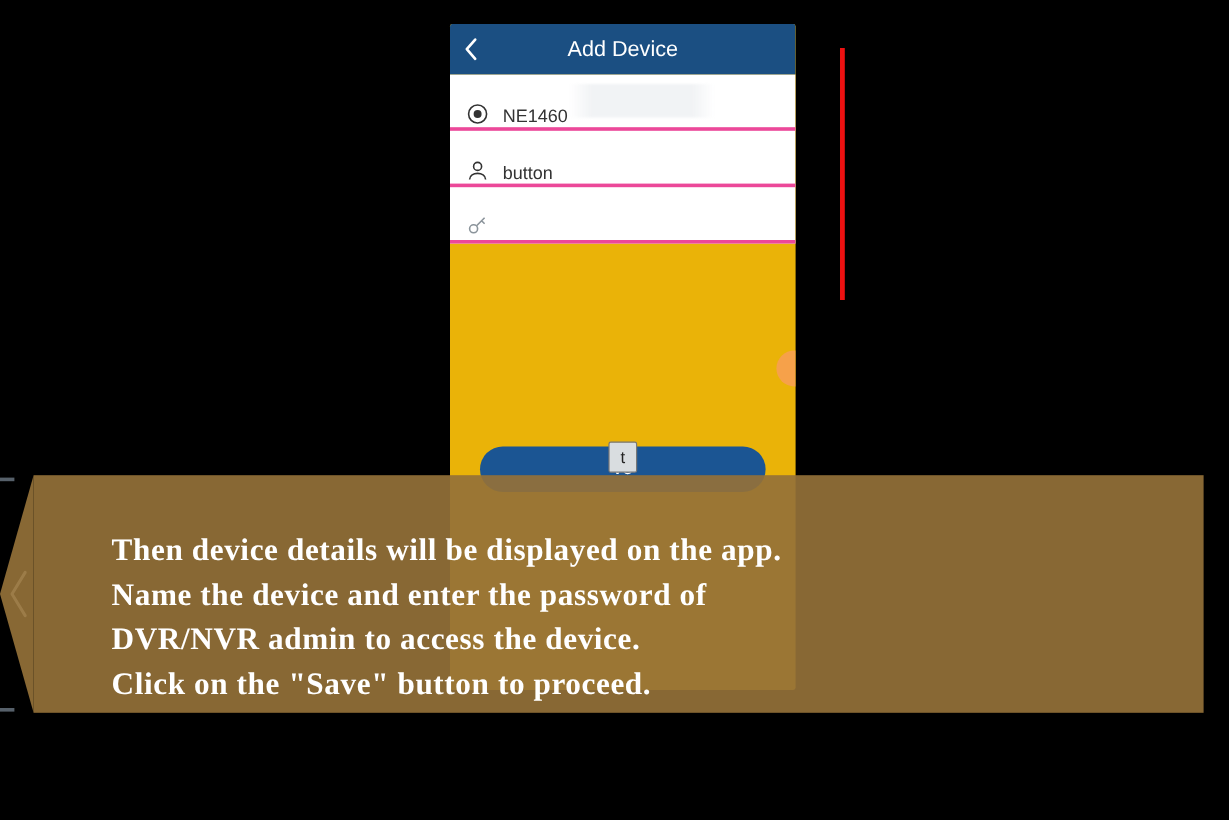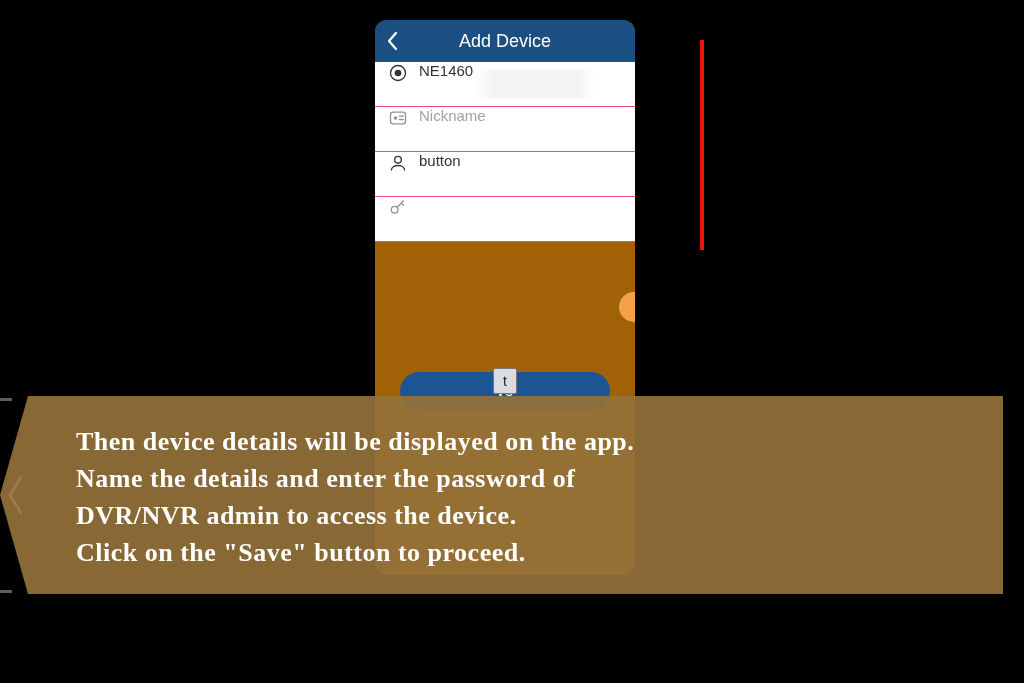--- a/index.html
+++ b/index.html
@@ -1,33 +1,33 @@
 <!DOCTYPE html>
 <html><head>
 <meta charset="utf-8">
 <style>
 html,body{margin:0;padding:0;width:1024px;height:683px;background:#000;font-family:Arial,Helvetica,sans-serif;overflow:hidden;position:relative}
-.phone{position:absolute;left:375px;top:20px;width:260px;height:555px;background:#a16207;border-radius:12px;overflow:hidden;box-shadow:0 0 0 1px rgba(0,0,0,.3)}
+.phone{position:absolute;left:375px;top:20px;width:288px;height:555px;background:#eab308;border-radius:2px;overflow:hidden;box-shadow:0 0 0 1px rgba(0,0,0,.3)}
 .header{height:42px;background:#1b4f82;display:flex;align-items:center;position:relative}
 .back-icon{position:absolute;left:10px;top:50%;transform:translateY(-50%);width:14px;height:22px;display:flex;align-items:center;justify-content:center}
 .back-icon svg{width:12px;height:20px}
 .header-title{color:#fff;font-size:18px;margin:0 auto;font-weight:400}
 .form{background:#fff}
-.row{height:44px;border-bottom:1px solid #ec4899;display:flex;align-items:flex-start;padding:0 12px;position:relative}
+.row{height:44px;border-bottom:3px solid #ec4899;display:flex;align-items:flex-end;padding:0 12px;position:relative}
 .row .ico{width:22px;height:22px;margin-right:10px;display:flex;align-items:center;justify-content:center;flex-shrink:0}
 .row .val{font-size:15px;color:#333;flex:1}
 .row .val.ph{color:#9aa3a9}
 .blur{position:absolute;left:100px;top:8px;width:120px;height:28px;background:linear-gradient(90deg,rgba(255,255,255,0) 0%,rgba(240,242,244,.9) 15%,rgba(240,242,244,.9) 85%,rgba(255,255,255,0) 100%);filter:blur(1px)}
 .save-btn{position:absolute;left:25px;right:25px;bottom:165px;height:38px;background:#1b5593;border-radius:19px;display:flex;align-items:center;justify-content:center;color:#fff;font-size:16px}
 .cursor-box{position:absolute;left:50%;transform:translateX(-50%);top:-4px;width:22px;height:24px;background:#d9dde0;border:1px solid #777;border-radius:2px;display:flex;align-items:center;justify-content:center;font-size:14px;color:#222}
 .red-line{position:absolute;left:700px;top:40px;width:4px;height:210px;background:#e11}
 .orange-dot{position:absolute;right:0;top:272px;width:16px;height:30px;background:#f6a14a;border-top-left-radius:16px;border-bottom-left-radius:16px}
 .caption{position:absolute;left:28px;top:396px;width:975px;height:198px;background:rgba(148,113,56,.92);padding:28px 40px 28px 48px;box-sizing:border-box}
 .caption::before{content:"";position:absolute;left:-28px;top:0;width:0;height:0;border-top:99px solid transparent;border-bottom:99px solid transparent;border-right:28px solid rgba(148,113,56,.92)}
-.caption p{margin:0;color:#fff;font-family:Georgia,'Times New Roman',serif;font-weight:bold;font-size:26px;line-height:1.42;letter-spacing:.5px}
+.caption p{margin:17px;color:#fff;font-family:Georgia,'Times New Roman',serif;font-weight:bold;font-size:26px;line-height:1.42;letter-spacing:.5px}
 .nav-chevron{position:absolute;left:4px;top:470px;width:22px;height:50px;display:flex;align-items:center;justify-content:center}
 .nav-chevron svg{width:20px;height:44px}
 .edge-tick{position:absolute;left:0;width:12px;height:3px;background:#56606a}
 .edge-tick.t1{top:398px}
 .edge-tick.t2{top:590px}
 </style>
 </head>
 <body>
 
 <div class="phone">
@@ -43,31 +43,20 @@
   <div class="form">
     <div class="row">
       <span class="ico">
         <svg viewBox="0 0 24 24" width="20" height="20">
             <circle cx="12" cy="12" r="9" fill="none" stroke="#333" stroke-width="1.6"></circle>
             <circle cx="12" cy="12" r="4" fill="#333"></circle>
           </svg>
       </span>
       <span class="val">NE1460</span>
       <div class="blur"></div>
-    </div>
-    <div class="row">
-      <span class="ico">
-        <svg viewBox="0 0 24 24" width="20" height="20">
-            <rect x="3" y="5" width="18" height="14" rx="3" fill="none" stroke="#8b949b" stroke-width="1.6"></rect>
-            <circle cx="9" cy="12" r="2.2" fill="#8b949b"></circle>
-            <rect x="13" y="9" width="6" height="1.6" fill="#8b949b"></rect>
-            <rect x="13" y="13" width="6" height="1.6" fill="#8b949b"></rect>
-          </svg>
-      </span>
-      <span class="val ph">Nickname</span>
     </div>
     <div class="row">
       <span class="ico">
         <svg viewBox="0 0 24 24" width="20" height="20">
             <circle cx="12" cy="8" r="4" fill="none" stroke="#333" stroke-width="1.6"></circle>
             <path d="M4 21c0-4 4-6 8-6s8 2 8 6" fill="none" stroke="#333" stroke-width="1.6"></path>
           </svg>
       </span>
       <span class="val">button</span>
     </div>
@@ -98,17 +87,17 @@
 
 <div class="nav-chevron">
   <svg viewBox="0 0 20 44">
       <path d="M16 4 L5 22 L16 40" stroke="#fff" stroke-width="2.5" fill="none" stroke-linecap="round" stroke-linejoin="round"></path>
     </svg>
 </div>
 
 <div class="caption">
   <p>
     <span>Then device details will be displayed on the app.</span><br>
-    <span>Name the details and enter the password of</span><br>
+    <span>Name the device and enter the password of</span><br>
     <span>DVR/NVR admin to access the device.</span><br>
     <span>Click on the "Save" button to proceed.</span>
   </p>
 </div>
 
 </body></html>

